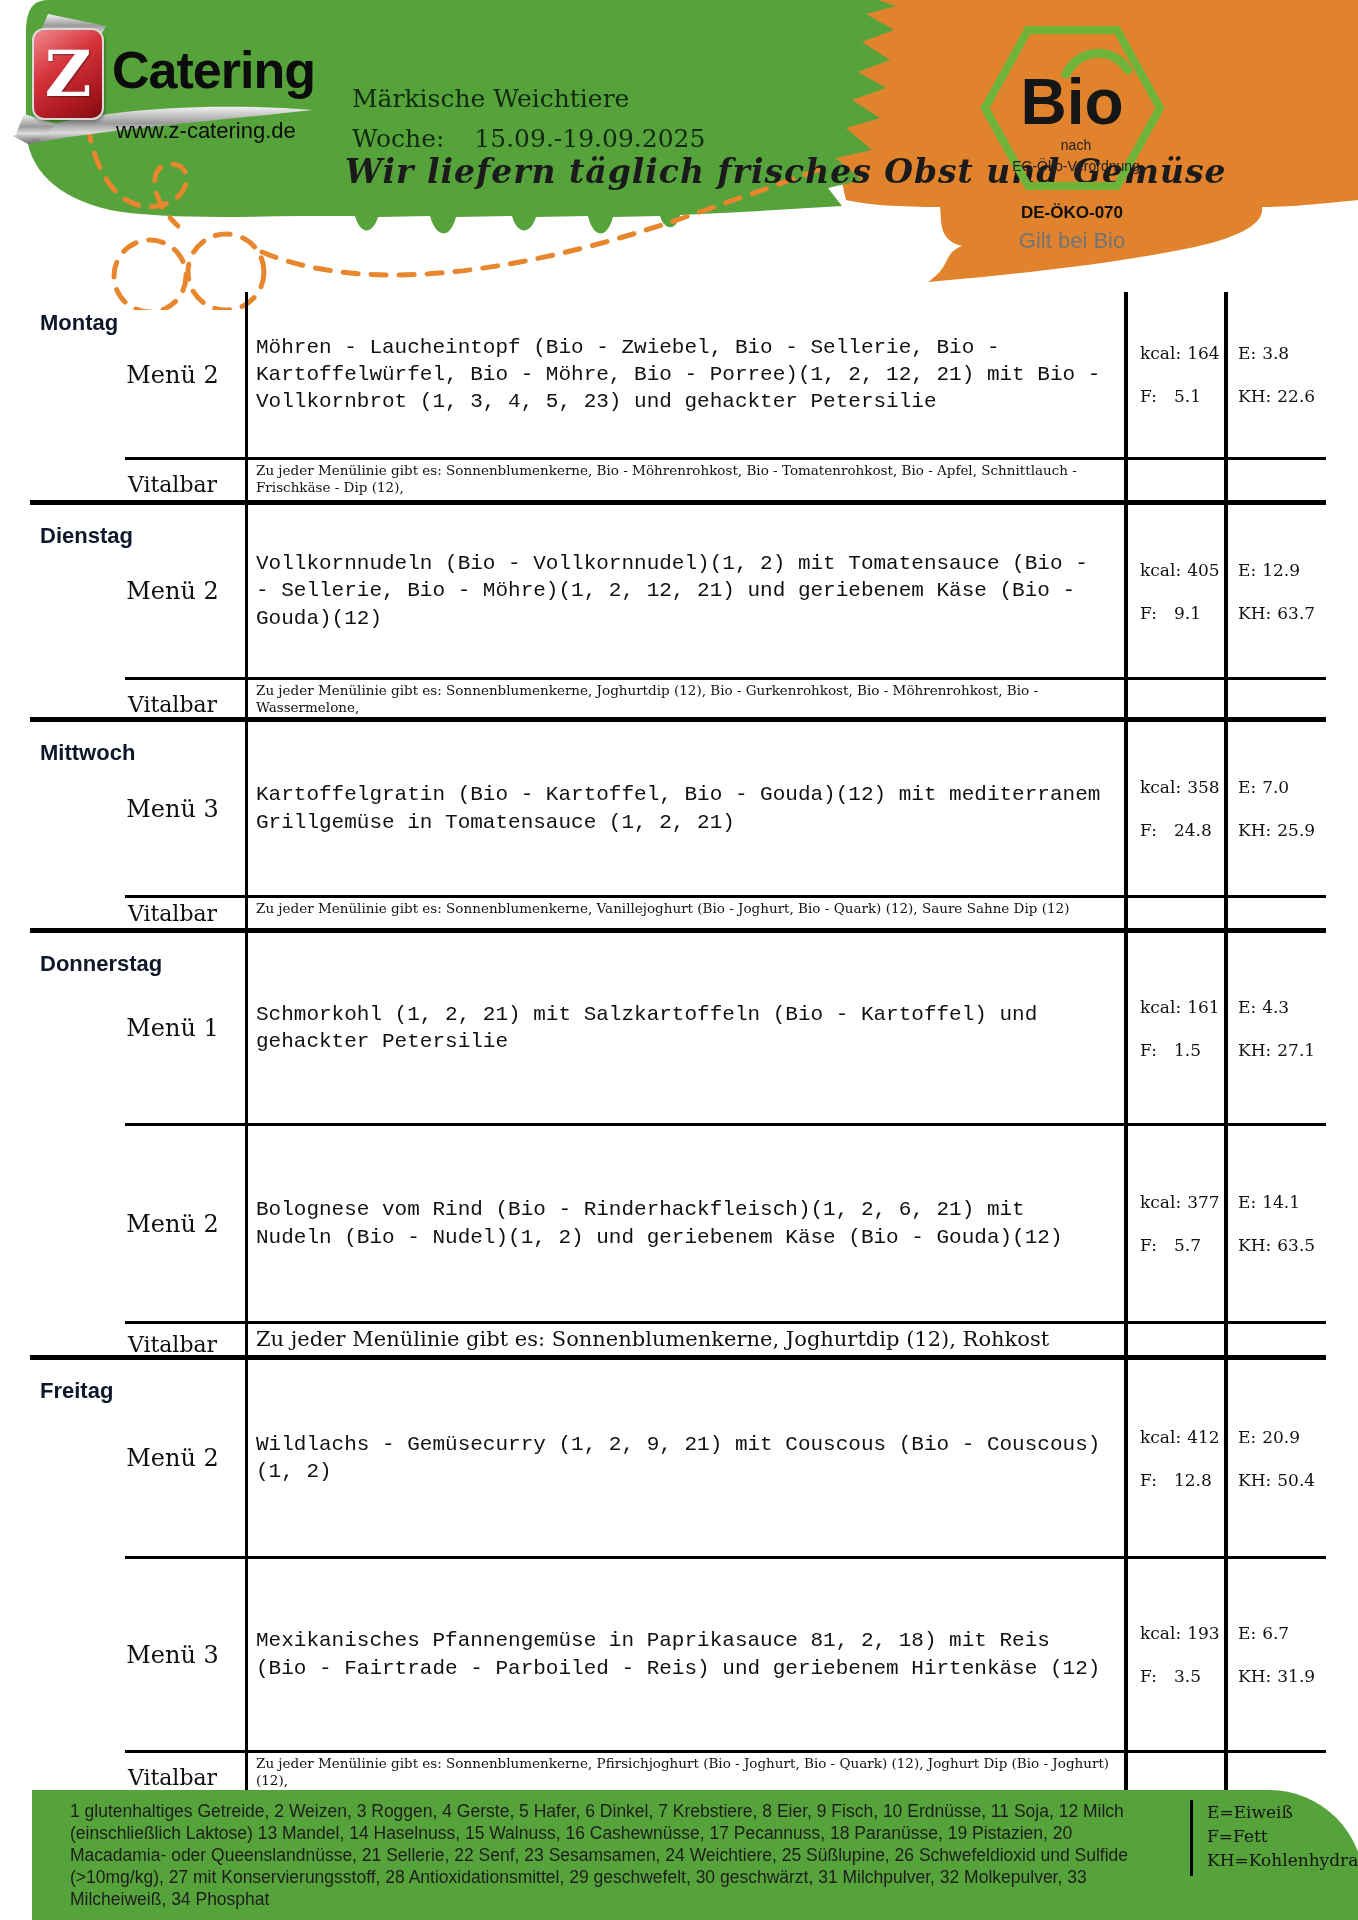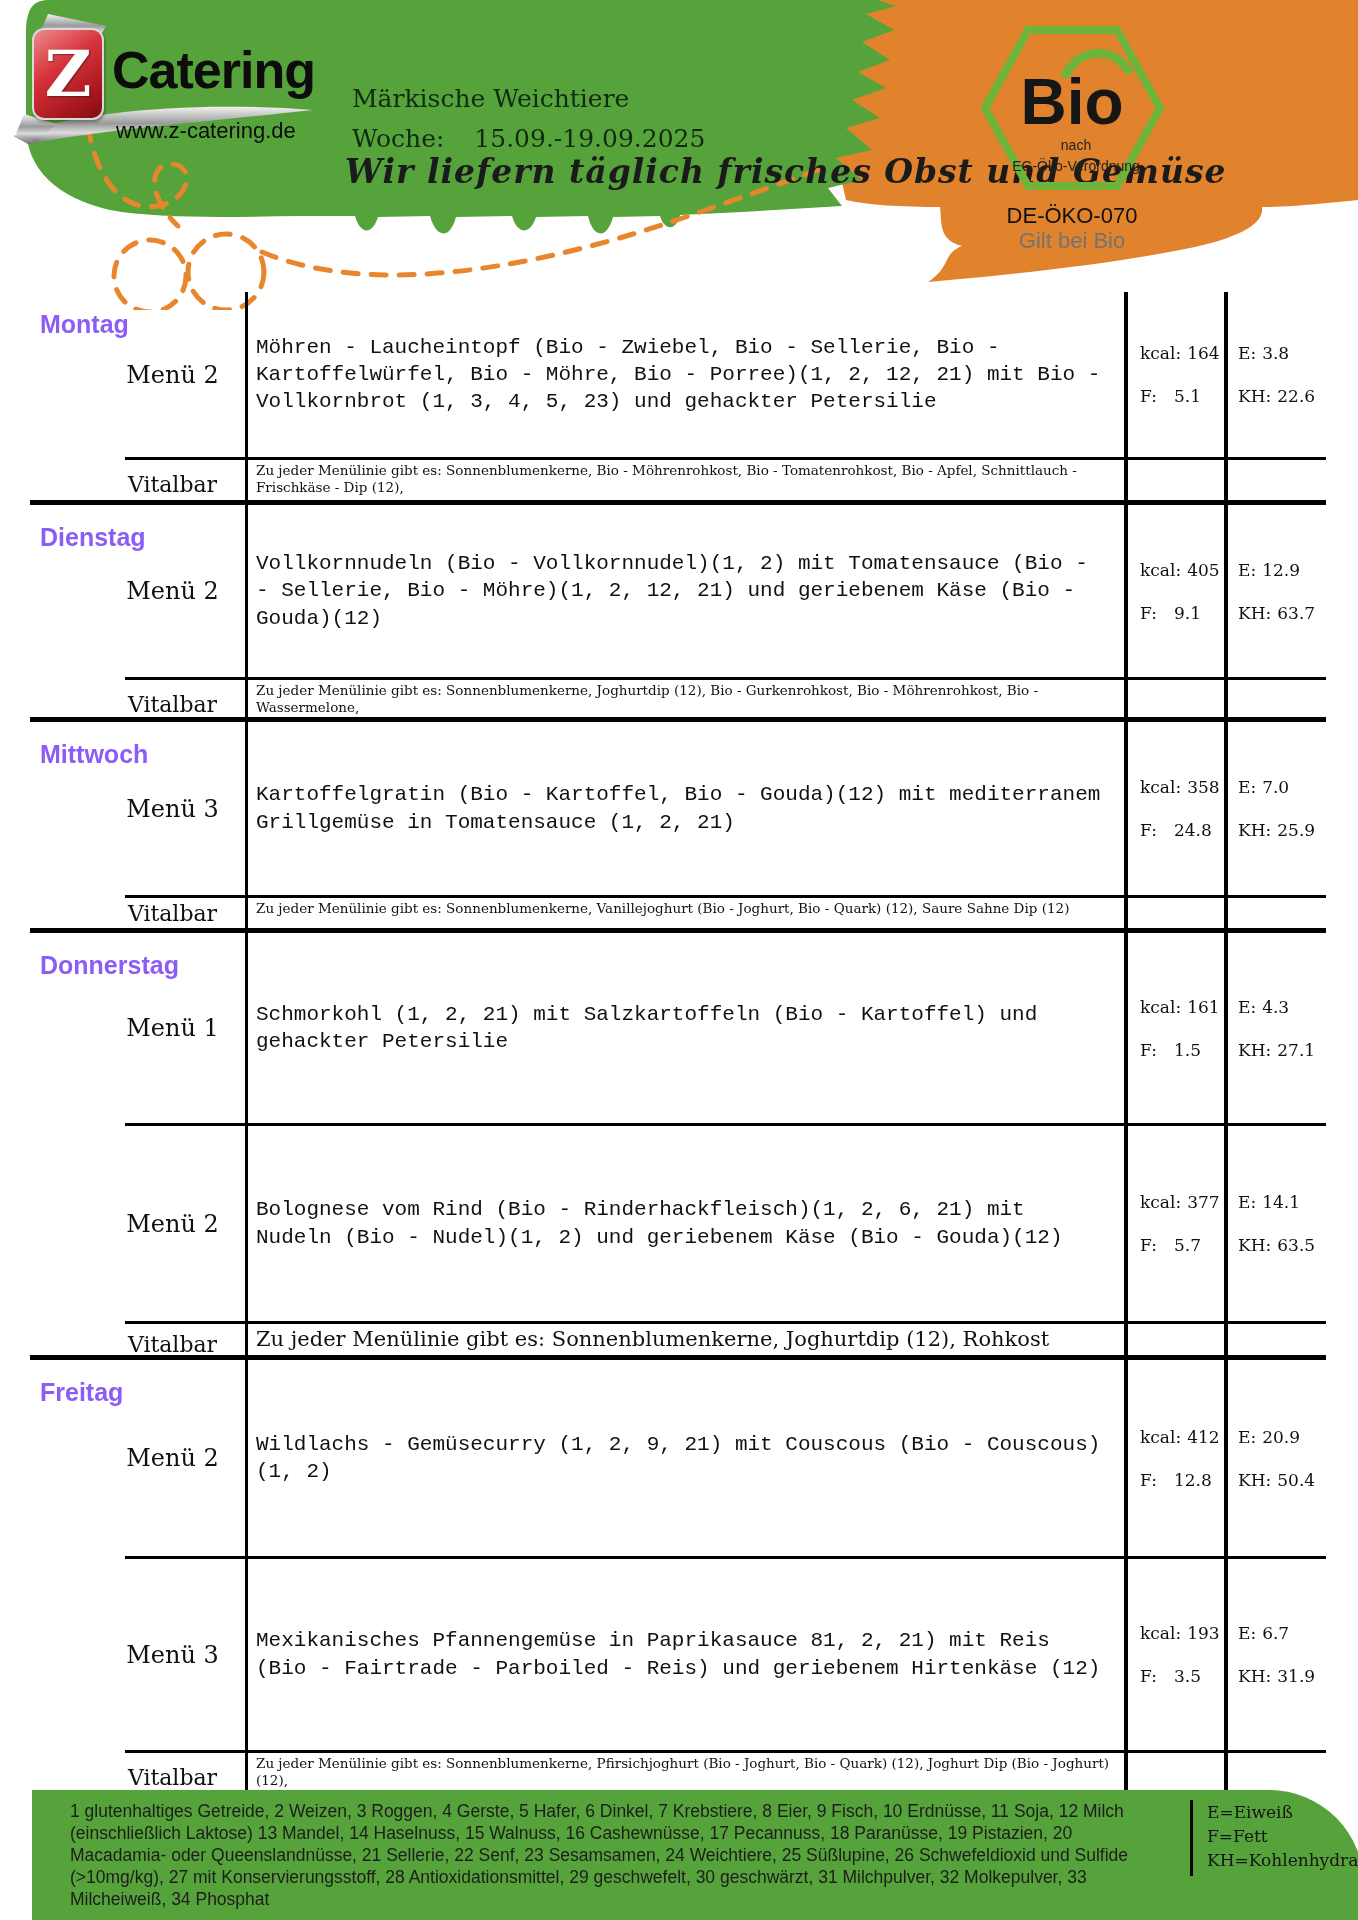--- a/index.html
+++ b/index.html
@@ -25,31 +25,31 @@
             font-size:22px;color:#0c0c0c;}
 
   .school{left:352px;top:84px;font-size:25px;color:#102b10;}
   .week{left:352px;top:124px;font-size:25px;color:#102b10;}
   .week .val{margin-left:22px;}
   .tagline{left:345px;top:152px;font-size:33px;font-style:italic;font-weight:bold;
            color:#1b1b1b;white-space:nowrap;letter-spacing:1px;}
 
   .bio-seal{position:absolute;left:980px;top:20px;z-index:3;}
   .bio-code{position:absolute;left:952px;top:203px;width:240px;text-align:center;z-index:3;
-            font-family:"Liberation Sans",sans-serif;font-weight:normal;font-size:22px;color:#101010;}
+            font-family:"Liberation Sans",sans-serif;font-weight:bold;font-size:17px;color:#101010;}
   .bio-note{position:absolute;left:952px;top:228px;width:240px;text-align:center;z-index:3;
             font-family:"Liberation Sans",sans-serif;font-weight:normal;font-size:22px;color:#737373;}
 
   
   .menu-table{position:absolute;left:30px;top:292px;width:1296px;z-index:2;}
   .row{display:grid;grid-template-columns:215px 3px 876px 4px 96px 4px 1fr;}
   .vline{background:#000;}
   .label-cell{position:relative;display:flex;flex-direction:column;justify-content:center;}
   .day-name{position:absolute;top:18px;left:10px;font-family:"Liberation Sans",sans-serif;
-            font-weight:bold;font-size:25px;color:#8b5cf6;text-align:right;}
+            font-weight:bold;font-size:22px;color:#0f172a;text-align:right;}
   .menu-label{text-align:center;padding-left:70px;font-size:24px;}
   .desc-cell{display:flex;align-items:center;font-family:Liberation Mono, monospace;}
   .desc{margin:0;padding:0 14px 0 8px;font-size:21px;line-height:1.3;}
   .kcal-cell,.ekh-cell{display:flex;flex-direction:column;justify-content:center;gap:23px;
                        font-size:17px;}
   .kcal-cell{padding-left:12px;}
   .ekh-cell{padding-left:10px;}
   .nlabel{margin-right:6px;text-align:right;}
   .wgap{margin-right:17px;}
   .vitalbar-label{text-align:center;padding-left:70px;font-size:22px;}
@@ -331,21 +331,21 @@
           <div><span class="nlabel">KH:</span><span>50.4</span></div>
         </div>
       </div>
       <div class="hline thin"></div>
       <div class="row" style="height:191px">
         <div class="label-cell">
           <div class="menu-label">Menü 3</div>
         </div>
         <div class="vline"></div>
         <div class="desc-cell">
-          <p class="desc">Mexikanisches Pfannengemüse in Paprikasauce 81, 2, 21) mit Reis (Bio - Fairtrade - Parboiled - Reis) und geriebenem Hirtenkäse (12)</p>
+          <p class="desc">Mexikanisches Pfannengemüse in Paprikasauce 81, 2, 18) mit Reis (Bio - Fairtrade - Parboiled - Reis) und geriebenem Hirtenkäse (12)</p>
         </div>
         <div class="vline"></div>
         <div class="kcal-cell">
           <div><span class="nlabel">kcal:</span><span>193</span></div>
           <div><span class="wgap">F:</span><span>3.5</span></div>
         </div>
         <div class="vline"></div>
         <div class="ekh-cell">
           <div><span class="nlabel">E:</span><span>6.7</span></div>
           <div><span class="nlabel">KH:</span><span>31.9</span></div>

